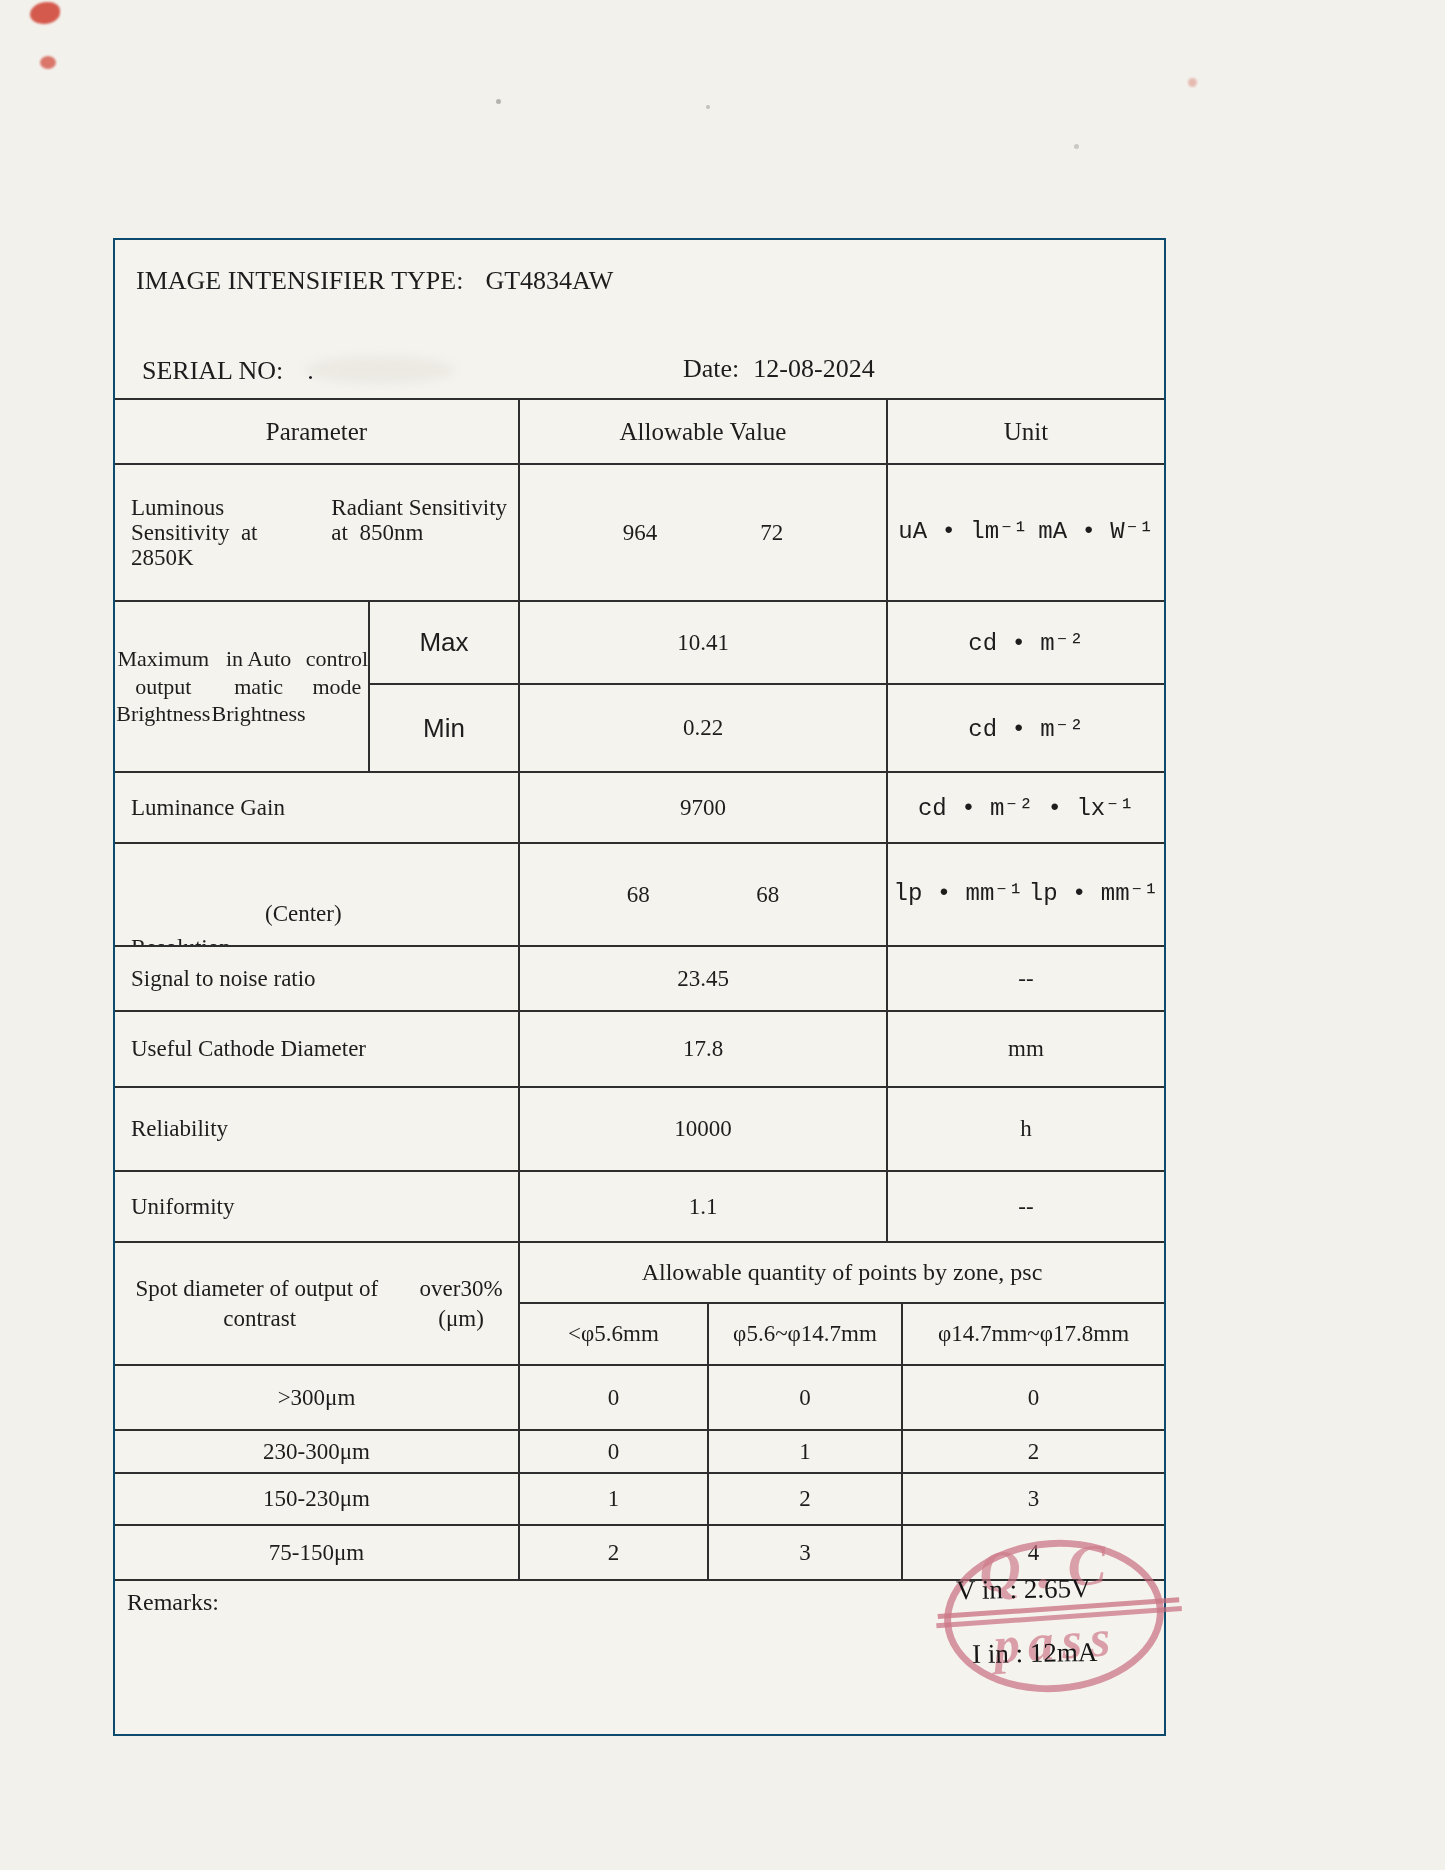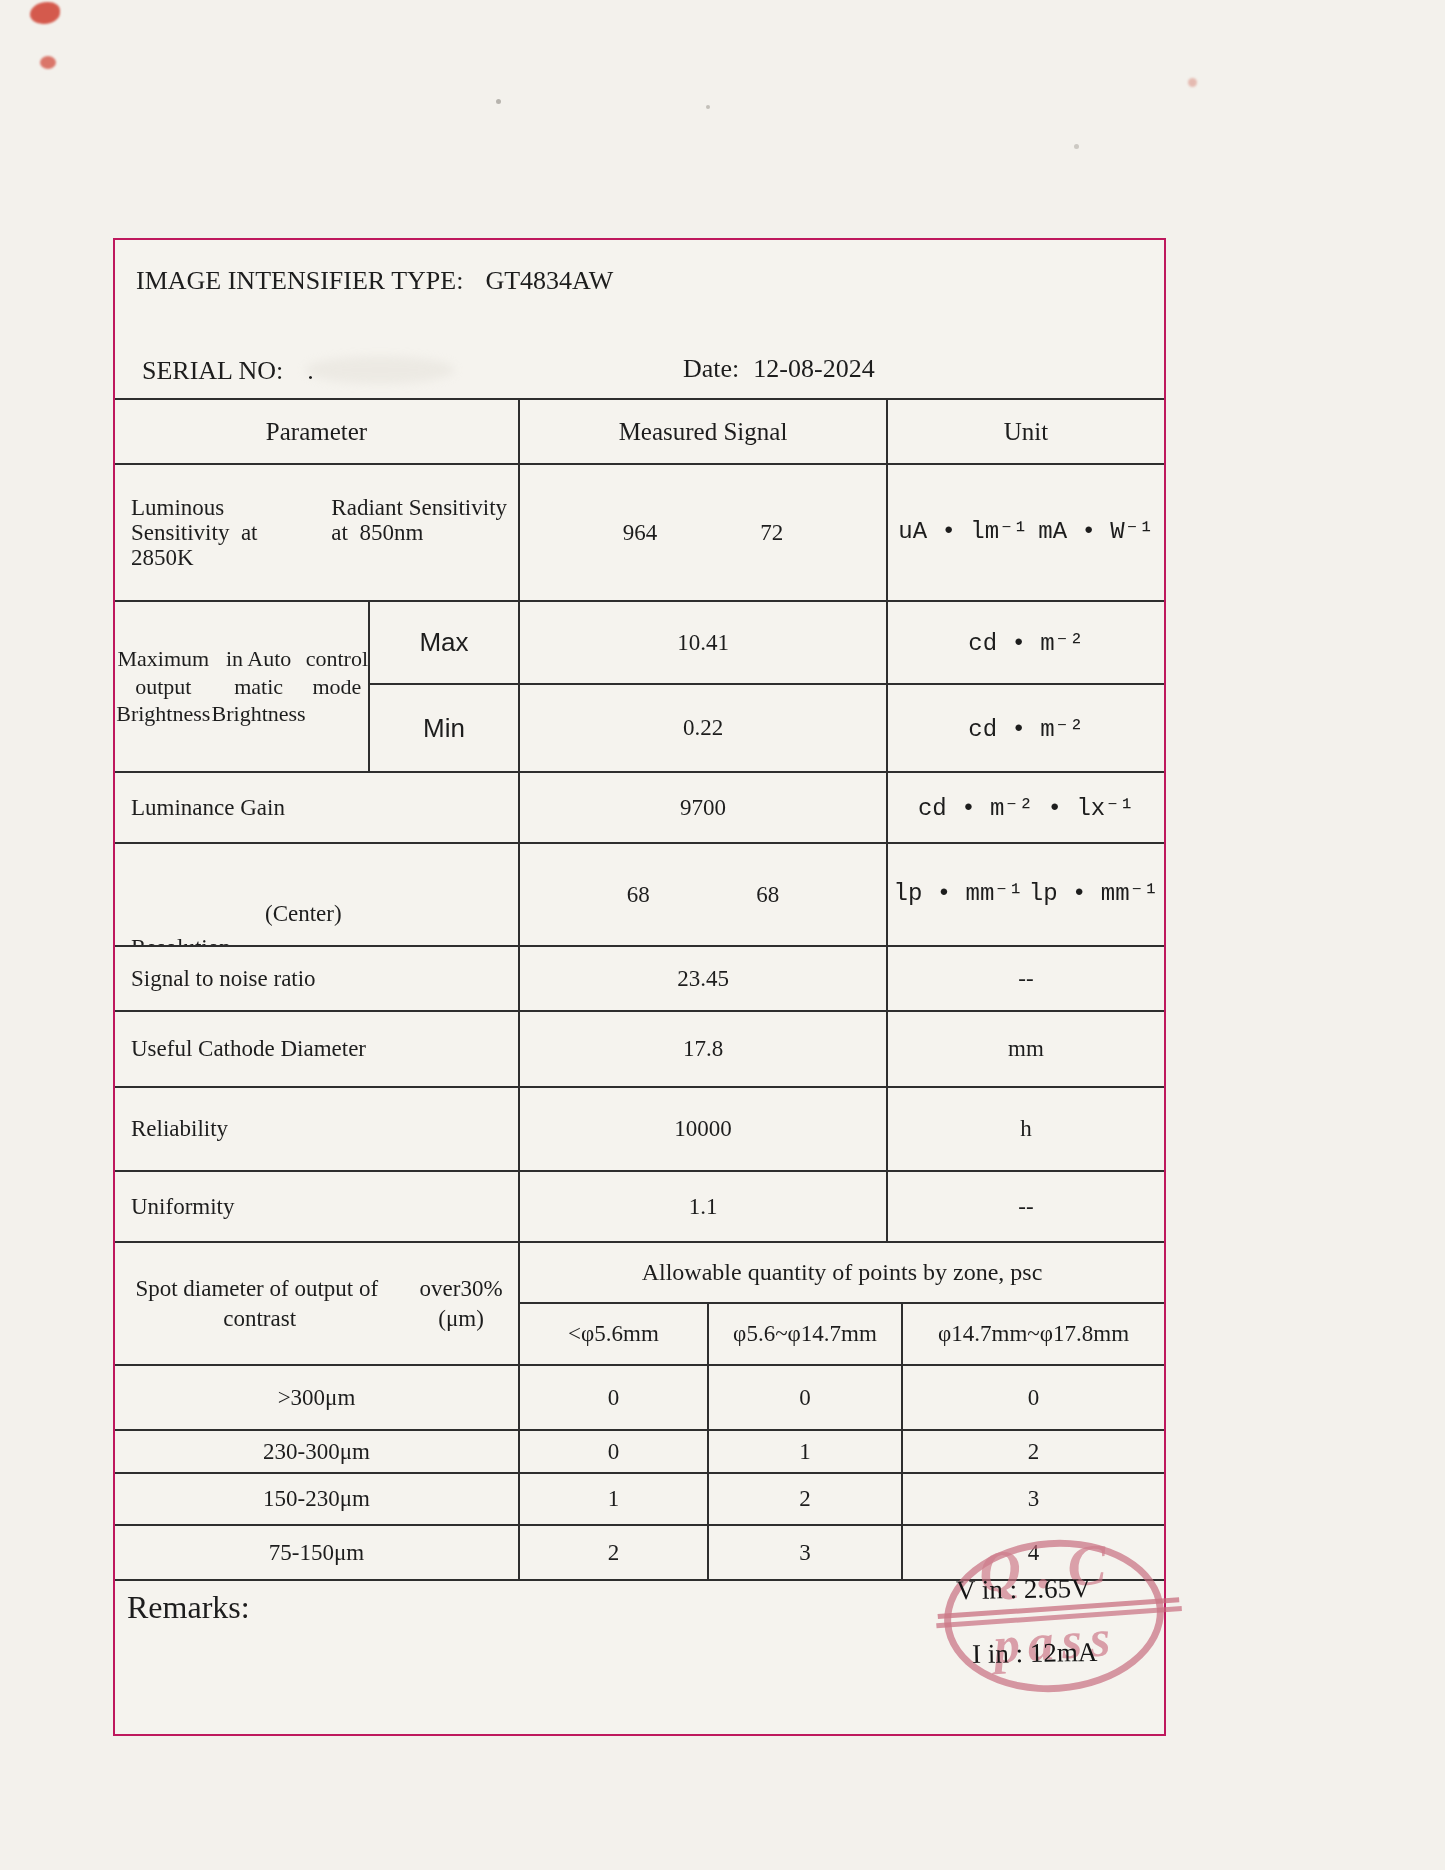--- a/index.html
+++ b/index.html
@@ -5,21 +5,21 @@
   html,body{margin:0;padding:0;}
   body{
     width:1445px;height:1870px;position:relative;
     background:#f3f1ec;
     font-family:"Liberation Serif","DejaVu Serif",serif;
     color:#1d1d1d;overflow:hidden;
   }
   
   .doc-box{
     position:absolute;left:113px;top:238px;width:1053px;
-    border:2px solid #be185d;box-sizing:border-box;background:#f5f3ee;
+    border:2px solid #0c4a6e;box-sizing:border-box;background:#f5f3ee;
   }
   .header-area{position:relative;height:158px;}
   .doc-title{position:absolute;left:21px;top:26px;font-size:26px;white-space:nowrap;}
   .doc-title .val{margin-left:22px;}
   .serial-line{position:absolute;left:27px;top:116px;font-size:26px;white-space:nowrap;}
   .serial-line .val{margin-left:24px;}
   .date-line{position:absolute;left:568px;top:114px;font-size:26px;white-space:nowrap;}
   .date-line .val{margin-left:14px;}
   .smudge{position:absolute;left:190px;top:116px;width:150px;height:28px;
     background:#d9d5cc;opacity:.30;filter:blur(5px);border-radius:50%;}
@@ -37,21 +37,21 @@
   .unit{font-family:Liberation Mono, monospace;font-size:24px;margin-left:44px;}
   .unit-serif{font-size:23px;}
   .maxmin{font-family:"Liberation Sans","DejaVu Sans",sans-serif;font-size:26px;}
   .bright-cell .ln{line-height:1.25;font-size:22px;}
   
   .res-center{position:absolute;left:150px;top:6px;font-size:23px;}
   .res-label{position:absolute;left:16px;top:40px;font-size:23px;}
   
   .spot-param .ln{line-height:1.3;}
   .zones-header{font-size:24px;}
-  .remarks-cell{vertical-align:top;text-align:left;padding:8px 0 0 12px;font-size:32px;height:145px;}
+  .remarks-cell{vertical-align:top;text-align:left;padding:8px 0 0 12px;font-size:24px;height:145px;}
   
   .stamp{position:absolute;left:944px;top:1540px;width:220px;height:152px;
     transform:rotate(-4deg);z-index:3;opacity:.9;}
   .stamp-ellipse{position:absolute;left:0;top:0;right:0;bottom:0;
     border:7px solid rgba(199,106,124,0.75);border-radius:50%;}
   .stamp-qc{position:absolute;top:-6px;width:100%;text-align:center;
     font-weight:bold;font-style:italic;font-size:58px;letter-spacing:16px;
     color:rgba(202,112,130,0.70);}
   .stamp-line1{position:absolute;left:-6px;right:-16px;top:66px;height:5px;
     background:rgba(199,106,124,0.8);}
@@ -104,21 +104,21 @@
   <table>
     <colgroup>
         <col style="width:254px">
         <col style="width:150px">
         <col style="width:368px">
         <col style="width:277px">
       </colgroup>
     <tbody>
         <tr style="height:65px">
       <th colspan="2" class="bl0">Parameter</th>
-      <th>Measured Signal</th>
+      <th>Allowable Value</th>
       <th class="br0">Unit</th>
     </tr>
     <tr style="height:137px">
       <td colspan="2" class="bl0 param-left">
         <div class="stack" style="align-items:flex-start;">
           <span class="ln">Luminous Sensitivity&nbsp; at&nbsp; 2850K</span>
           <span class="ln">Radiant Sensitivity&nbsp; at&nbsp; 850nm</span>
         </div>
       </td>
       <td>

